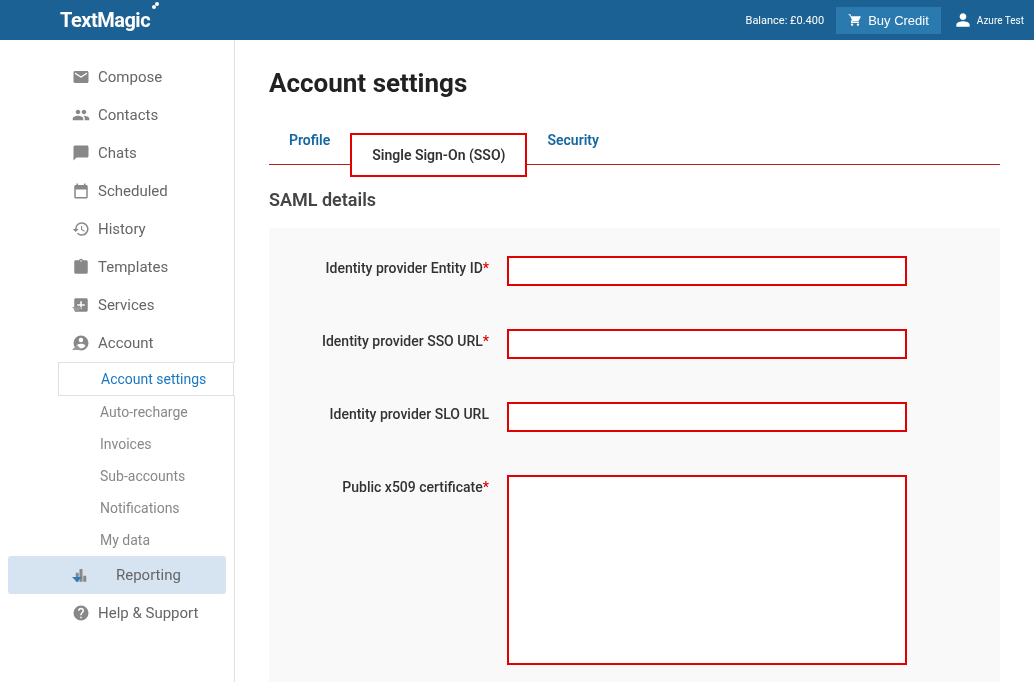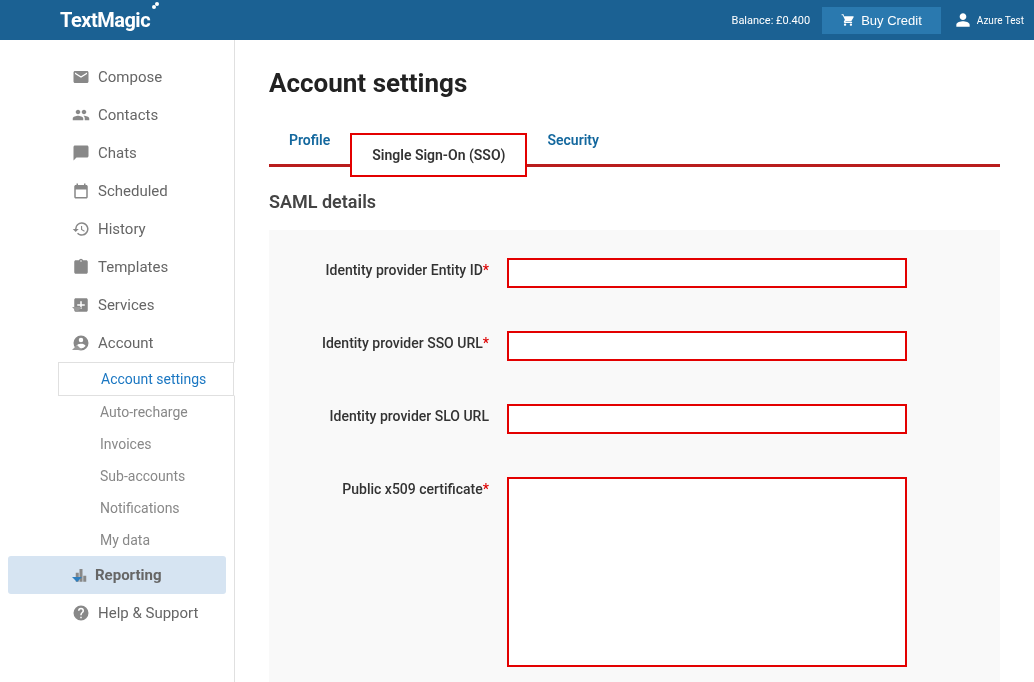--- a/index.html
+++ b/index.html
@@ -5,45 +5,45 @@
   * { box-sizing: border-box; margin: 0; padding: 0; }
   body { font-family: -apple-system, BlinkMacSystemFont, "Segoe UI", Roboto, Arial, sans-serif; background: #fff; color: #333; }
   
   
   .topbar { background: #1b6193; height: 40px; display: flex; align-items: center; padding: 0 10px 0 60px; color: #fff; justify-content: space-between; }
   .logo { font-weight: bold; font-size: 20px; letter-spacing: -0.5px; }
   .logo .mark { position: relative; }
   .logo .mark::after { content:""; position:absolute; top:-3px; right:-6px; width:4px; height:4px; border-radius:50%; background:#fff; box-shadow: 3px -3px 0 #fff; }
   .topbar-spacer { flex:1; }
   .balance { font-size: 11px; margin-right: 12px; }
-  .buy-credit { background:#2a79af; border:none; color:#fff; font-size:13px; padding:6px 19px; display:flex; align-items:center; gap:6px; cursor:pointer; }
+  .buy-credit { background:#2a79af; border:none; color:#fff; font-size:13px; padding:6px 12px; display:flex; align-items:center; gap:6px; cursor:pointer; }
   .buy-credit svg, .user svg { fill:#fff; }
   .user { display:flex; align-items:center; gap:6px; font-size:10px; margin-left:14px; }
 
   
   .container { display:flex; }
   .sidebar { width:235px; border-right:1px solid #e0e0e0; padding-top:18px; min-height:640px; }
   .side-item { display:flex; align-items:center; gap:14px; padding:10px 0 10px 68px; color:#666; font-size:15px; cursor:pointer; position:relative; }
   .side-item svg { position:absolute; left:72px; fill:#888; }
   .side-item span.txt { margin-left:30px; }
   .side-item .chev { margin-left:auto; margin-right:18px; }
   .side-item.reporting { background:#d6e4f2; border-radius:3px; margin:0 8px; padding-left:60px; }
   .side-item.reporting svg { left:64px; }
-  .side-item.reporting .txt { margin-left:27px;font-weight:bold; }
+  .side-item.reporting .txt { margin-left:48px; }
   .side-item.reporting .chev path { fill:#2d7ebf; }
   
   .sub-list { }
   .sub-item { padding:8px 0 8px 100px; font-size:14px; color:#888; cursor:pointer; }
   .sub-item.active { color:#1b77c2; background:#fff; border-top:1px solid #e0e0e0; border-right:1px solid #fff; border-bottom:1px solid #e0e0e0; margin-right:-1px; position:relative; box-shadow: -1px 0 0 #e0e0e0 inset; }
   .sub-item.active { border-left:1px solid #e0e0e0; margin-left:58px; padding-left:42px; }
 
   
   .main { flex:1; padding:28px 34px 28px 34px; }
   h1 { font-size:26px; font-weight:700; color:#222; margin-bottom:22px; }
-  .tabs { display:flex; border-bottom:3px solid #b91c1c; gap:0; }
+  .tabs { display:flex; border-bottom:1px solid #b91c1c; gap:0; }
   .tab { padding:12px 20px; font-size:14px; font-weight:600; color:#14689e; cursor:pointer; }
   .tab.active-tab { border:2px solid #e30000; color:#333; position:relative; top:13px; background:#fff; }
 
   h2.section { font-size:18px; font-weight:600; color:#444; margin:24px 0 18px; }
   .form-area { background:#f7f7f7; background:#f9f9f9; padding:28px 28px 10px; background:#fcfcfc; }
   .form-area { background:#f9f9f9; }
   .row { display:flex; align-items:flex-start; margin-bottom:43px; }
   .lbl { width:210px; text-align:right; font-size:14px; color:#333; padding-right:18px; padding-top:4px; font-weight:500;}
   .lbl .req { color:#d00; }
   .fld input, .fld textarea { border:2px solid #e30000; padding:6px 8px; font-size:14px; background:#fff; outline:none; }

